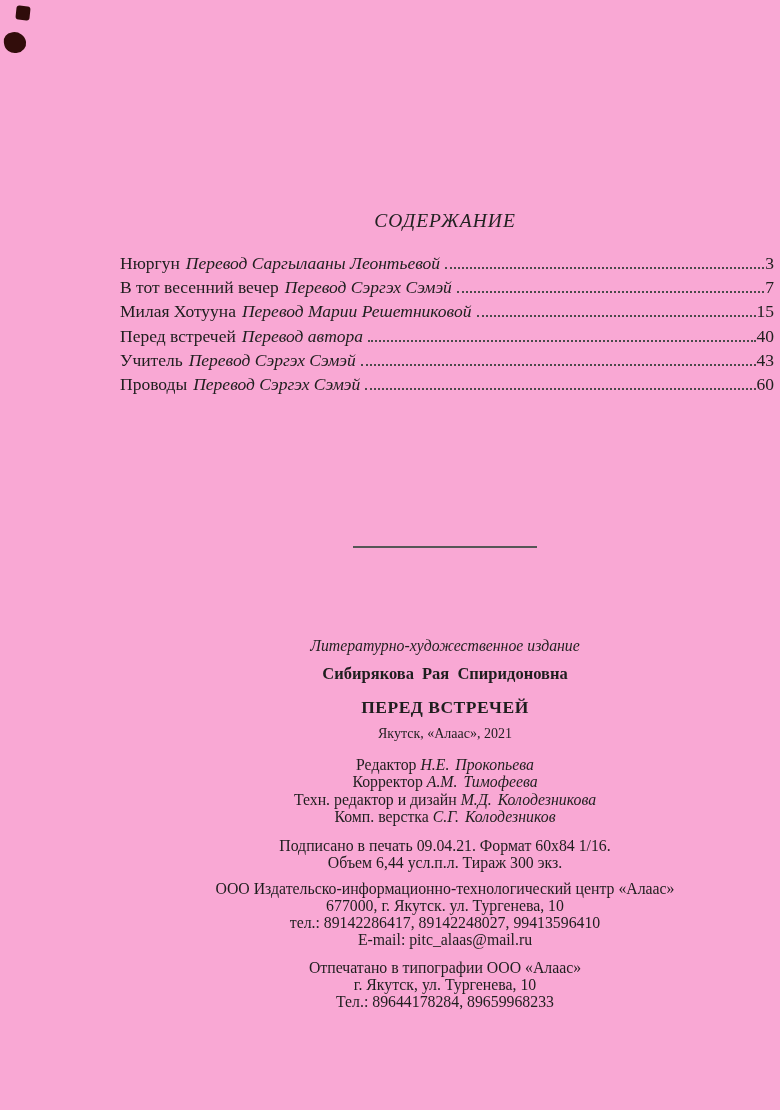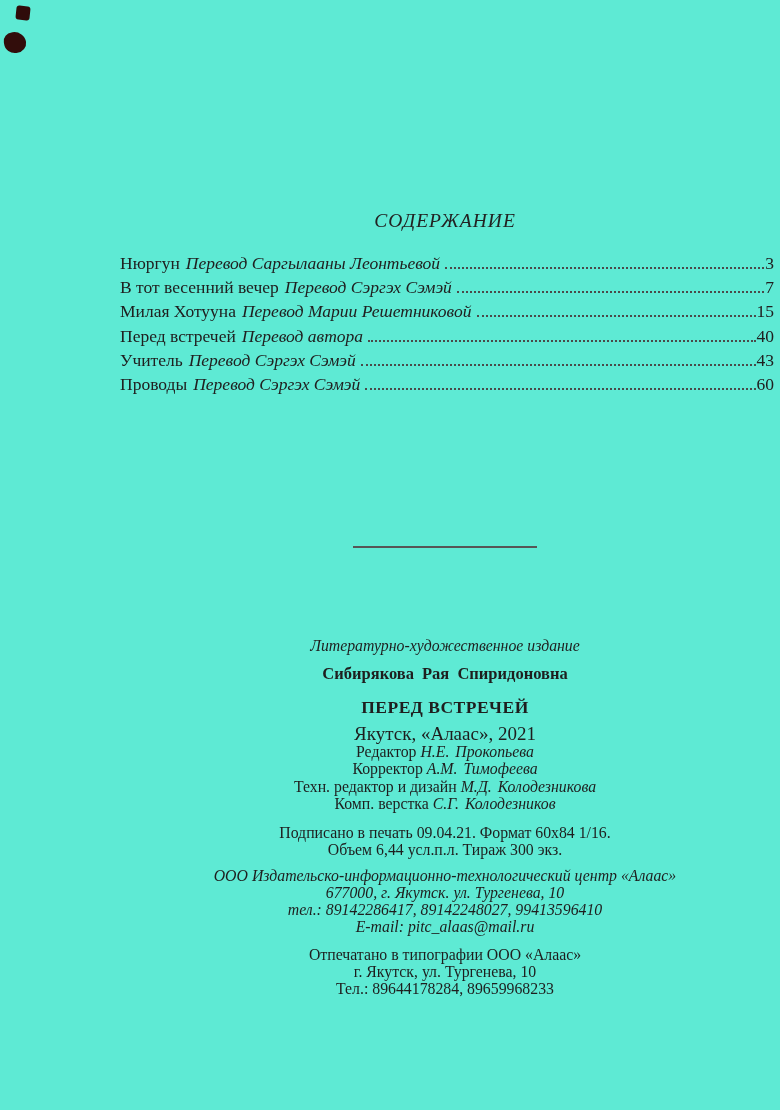--- a/index.html
+++ b/index.html
@@ -4,21 +4,21 @@
 <style>
   html, body { margin: 0; padding: 0; }
   body {
     width: 780px; height: 1110px;
     background: #ffffff;
     font-family: "Liberation Serif", "DejaVu Serif", serif;
     color: #1c1c1c;
     position: relative;
     overflow: hidden;
   }
-  .page { position: absolute; inset: 0; background: #5eead4; }
+  .page { position: absolute; inset: 0; background: #f9a8d4; }
 
   
   .mark1 {
     position: absolute; left: 16px; top: 6px; width: 14px; height: 14px;
     background: #2f0c0a; border-radius: 3px; transform: rotate(6deg);
   }
   .mark2 {
     position: absolute; left: 4px; top: 32px; width: 22px; height: 21px;
     background: #320d0b; border-radius: 45% 60% 50% 55%; transform: rotate(-8deg);
   }
@@ -48,25 +48,25 @@
   }
 
   .colophon {
     position: absolute; left: 63px; top: 637px; width: 764px;
     text-align: center; color: #1e1e1e;
   }
   .colophon { left: 118px; width: 654px; }
   .c-edition { font-style: italic; font-size: 15.8px; line-height: 17px; margin-bottom: 11px; }
   .c-author  { font-weight: bold; font-size: 16.5px; line-height: 17px; word-spacing: 4px; margin-bottom: 16px; }
   .c-booktitle { font-weight: bold; font-size: 17.5px; line-height: 18px; letter-spacing: 0.5px; margin-bottom: 9px; }
-  .c-imprint { font-size: 19px; line-height: 18px; }
+  .c-imprint { font-size: 14px; line-height: 18px; margin-bottom: 13px; }
   .c-staff { font-size: 15.8px; line-height: 17.3px; margin-bottom: 13px; }
   .c-staff .name { font-style: italic; word-spacing: 2px; }
   .c-print { font-size: 15.8px; line-height: 16.5px; margin-bottom: 10px; margin-top: 7px; }
-  .c-publisher { font-size: 15.8px; line-height: 16.8px; margin-bottom: 11px; font-style: italic; }
+  .c-publisher { font-size: 15.8px; line-height: 16.8px; margin-bottom: 11px; }
   .c-printing { font-size: 15.8px; line-height: 17px; }
   .c-line { white-space: nowrap; }
 </style>
 </head>
 <body>
 
 <div class="page">
 
   <div class="mark1"></div>
   <div class="mark2"></div>

